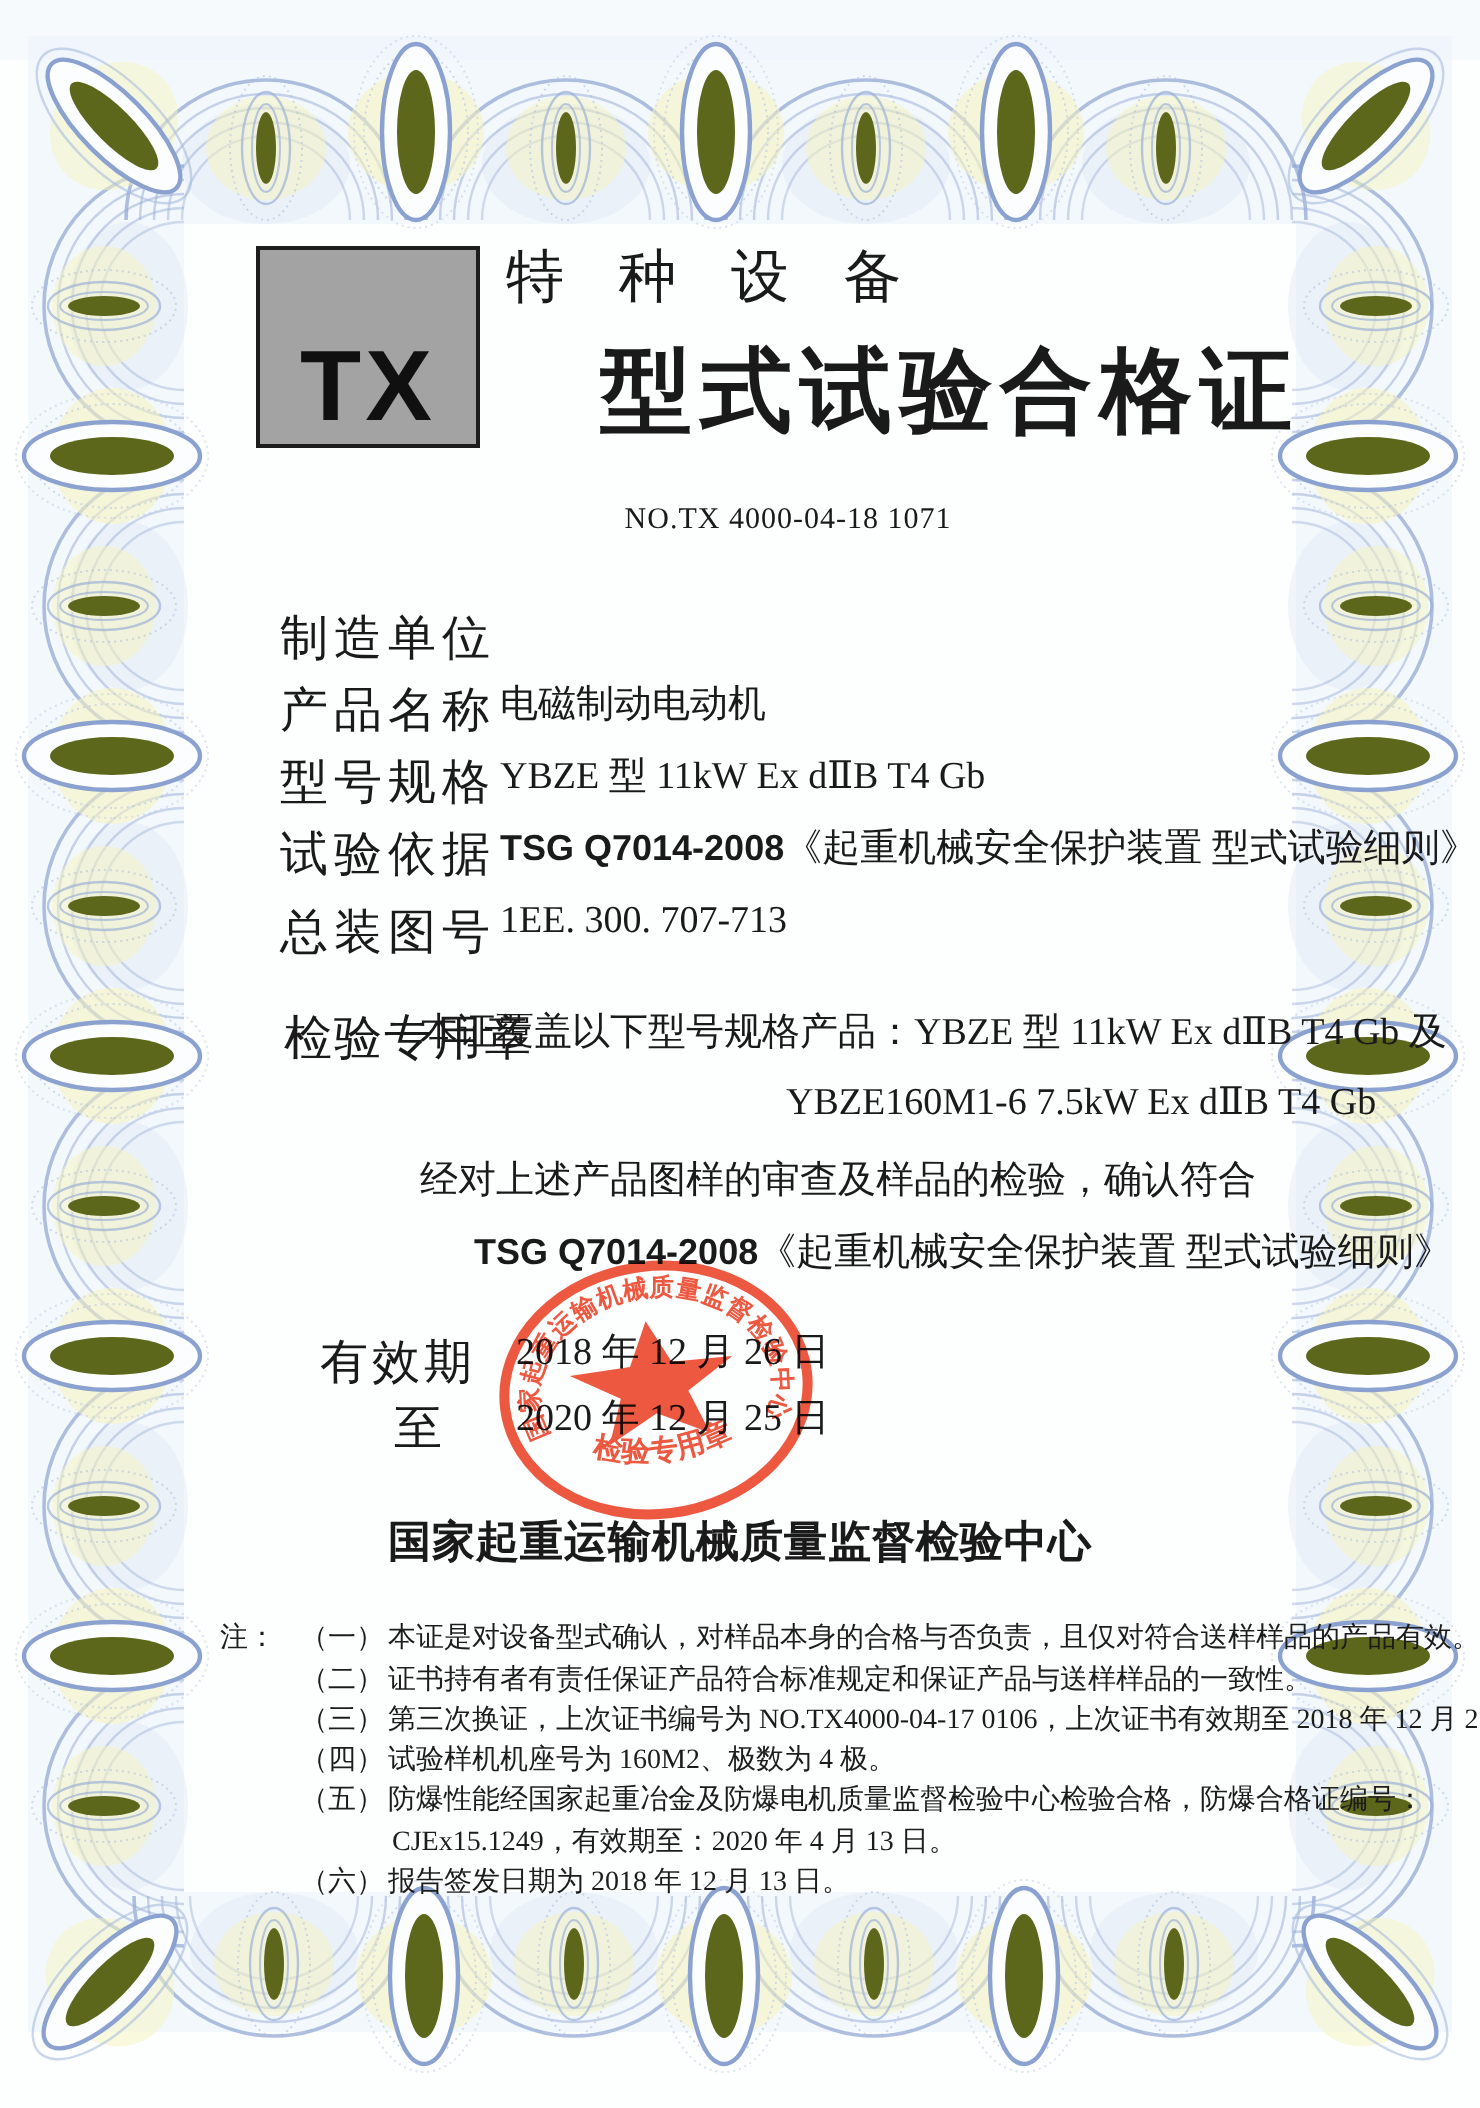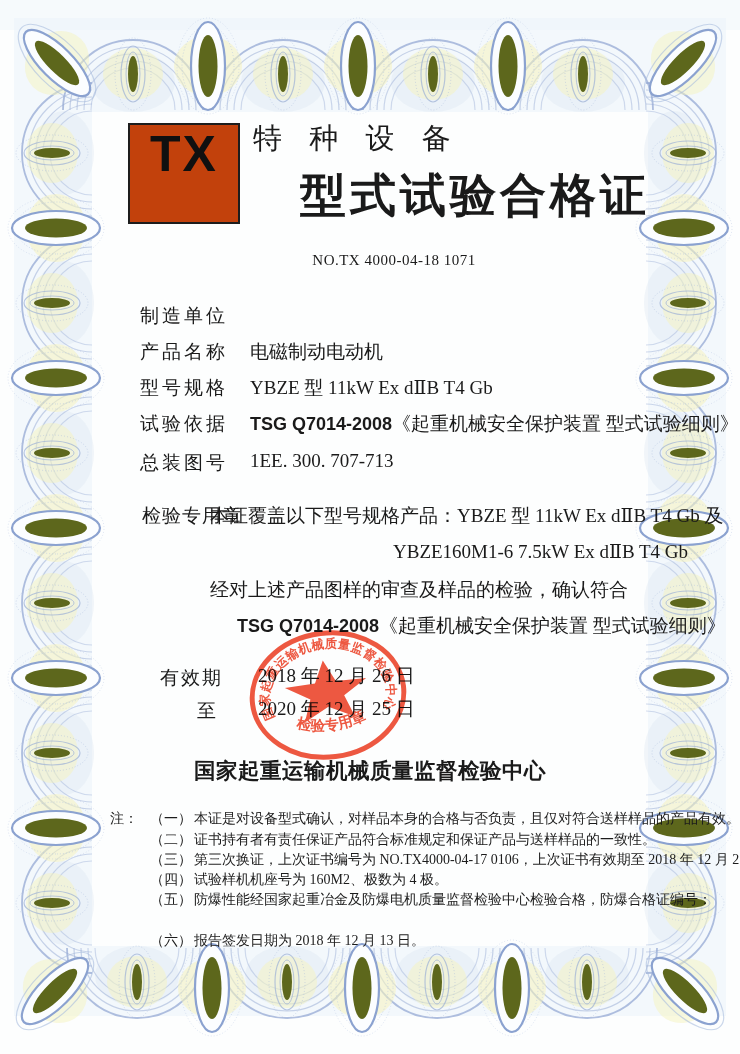--- a/index.html
+++ b/index.html
@@ -6,28 +6,28 @@
   .page{
     position:relative;width:740px;height:1054px;overflow:hidden;
     background:#fdfefe;color:#1a1a1a;
     font-family:"Liberation Serif","DejaVu Serif",serif;
   }
   .abs{position:absolute;white-space:nowrap;}
   svg.layer{position:absolute;left:0;top:0;pointer-events:none;}
   
   .tx-box{
     left:128px;top:123px;width:108px;height:97px;border:2.5px solid #1d1d1d;
-    background:#c2410c;display:flex;align-items:flex-start;justify-content:center;z-index:2;
+    background:#a3a3a3;display:flex;align-items:flex-end;justify-content:center;z-index:2;
   }
   .tx-box span{font-family:"Liberation Sans","DejaVu Sans",sans-serif;font-weight:bold;font-size:50px;letter-spacing:2px;color:#101010;}
   .hdr-cat{left:253px;top:119px;width:400px;text-align:left;font-size:29px;letter-spacing:10px;z-index:2;}
   .hdr-title{left:250px;top:165px;width:400px;text-align:right;font-size:46px;font-weight:600;letter-spacing:4px;z-index:2;}
   .cert-no{left:244px;top:252px;width:300px;text-align:center;font-size:15px;letter-spacing:.5px;z-index:2;}
   
-  .f-label{font-size:19px;letter-spacing:3px;z-index:2;font-family:Liberation Serif, serif;}
+  .f-label{font-size:24px;letter-spacing:3px;z-index:2;font-family:Liberation Serif, serif;}
   .f-value{font-size:19px;z-index:2;}
   .spec{font-family:"Liberation Sans","DejaVu Sans",sans-serif;font-weight:bold;font-size:18px;letter-spacing:0;}
   
   .note{font-size:14px;z-index:2;color:#1c1c1c;}
   .note .num{letter-spacing:0;}
   .note .txt{margin-left:2px;}
   .issuer{left:90px;top:756px;width:560px;text-align:center;font-size:21.5px;font-weight:bold;letter-spacing:.5px;z-index:2;}
   .stamp-svg{z-index:3;mix-blend-mode:multiply;}
 </style>
 </head>
@@ -180,15 +180,16 @@
       </text>
     </g>
   </svg>
 
   <div class="abs note" style="left:110px;top:810px">注：</div>
   <div class="abs note" style="left:150px;top:810px"><span class="num">（一）</span><span class="txt">本证是对设备型式确认，对样品本身的合格与否负责，且仅对符合送样样品的产品有效。</span></div>
   <div class="abs note" style="left:150px;top:831px"><span class="num">（二）</span><span class="txt">证书持有者有责任保证产品符合标准规定和保证产品与送样样品的一致性。</span></div>
   <div class="abs note" style="left:150px;top:851px"><span class="num">（三）</span><span class="txt">第三次换证，上次证书编号为 NO.TX4000-04-17 0106，上次证书有效期至 2018 年 12 月 25 日。</span></div>
   <div class="abs note" style="left:150px;top:871px"><span class="num">（四）</span><span class="txt">试验样机机座号为 160M2、极数为 4 极。</span></div>
   <div class="abs note" style="left:150px;top:891px"><span class="num">（五）</span><span class="txt">防爆性能经国家起重冶金及防爆电机质量监督检验中心检验合格，防爆合格证编号：</span></div>
+  <div class="abs note" style="left:194px;top:912px"><span class="txt">CJEx15.1249，有效期至：2020 年 4 月 13 日。</span></div>
   <div class="abs note" style="left:150px;top:932px"><span class="num">（六）</span><span class="txt">报告签发日期为 2018 年 12 月 13 日。</span></div>
 
 </div>
 
 </body></html>

